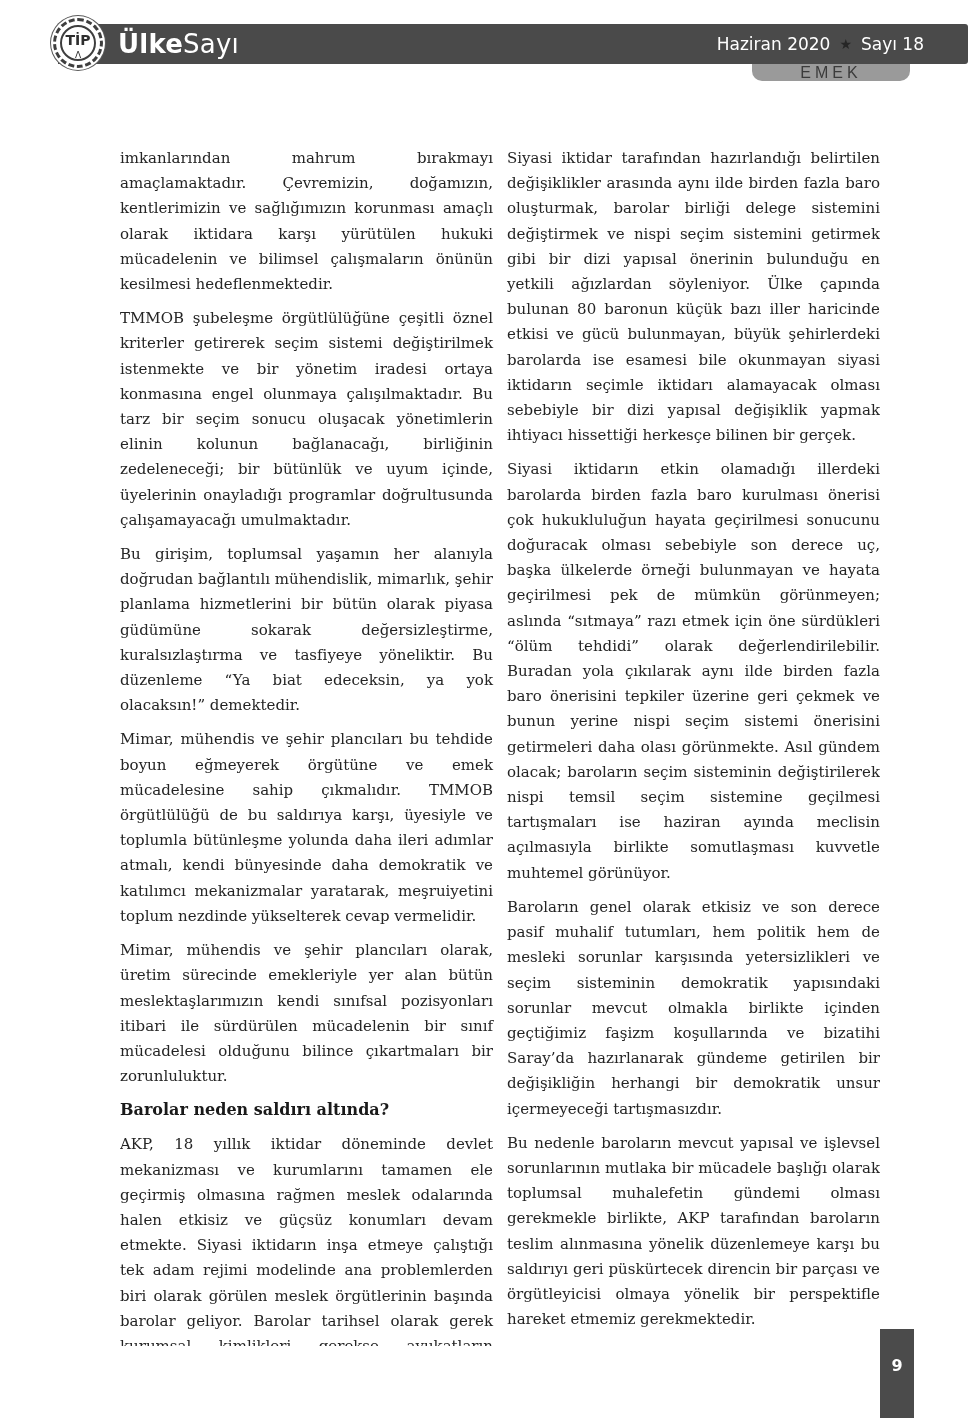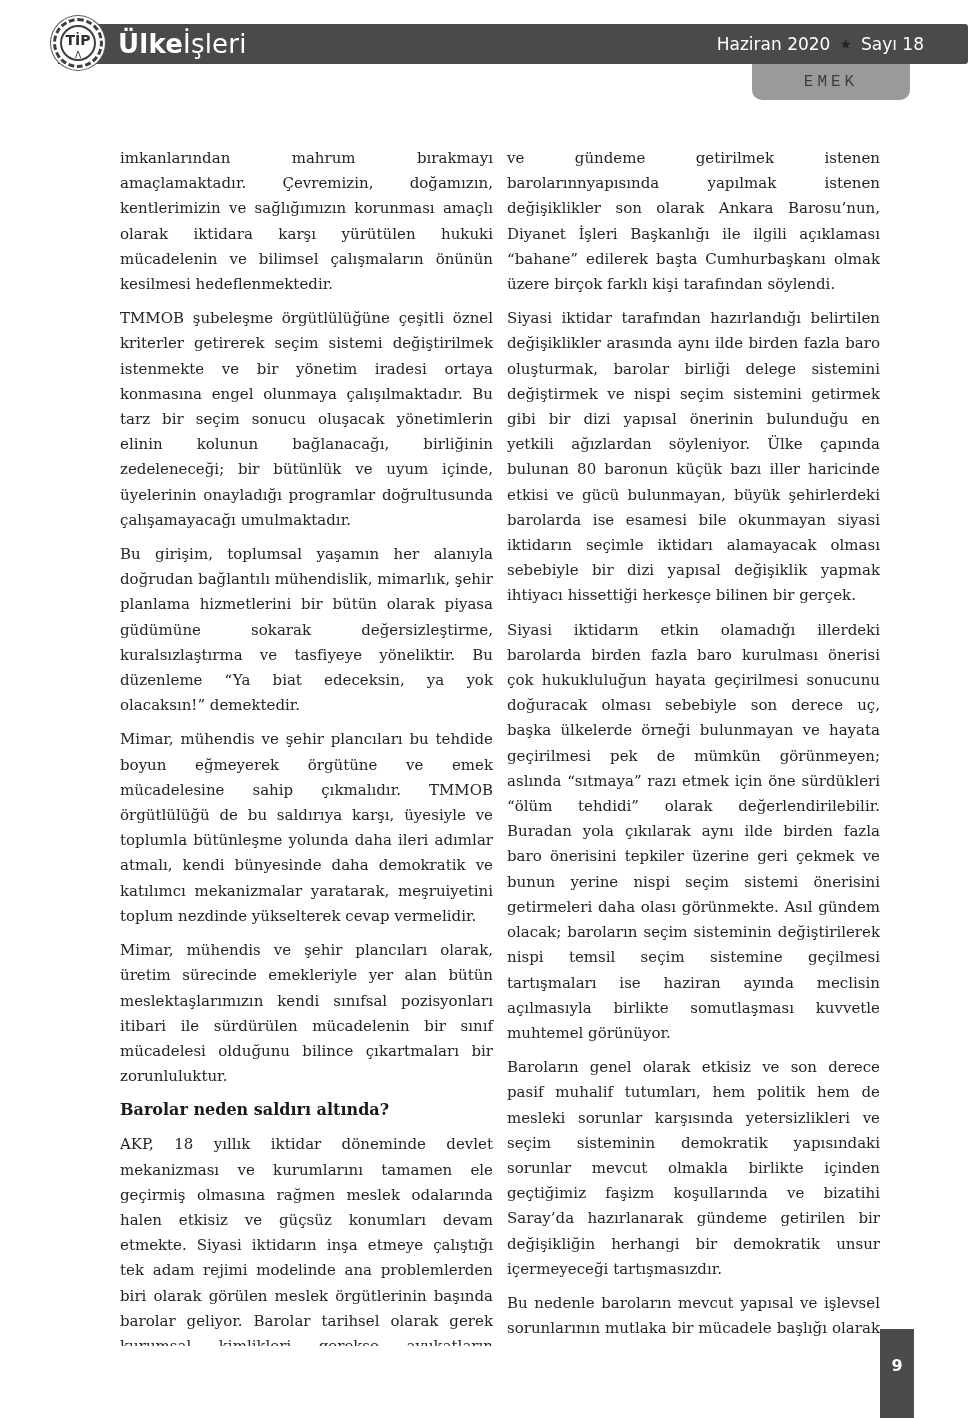--- a/index.html
+++ b/index.html
@@ -35,24 +35,24 @@
   .logo .inner{position:absolute;inset:9px;border:2px solid #3e3e3e;border-radius:50%;}
   .logo .tip{
     position:relative;font-family:"DejaVu Sans", sans-serif;font-weight:bold;
     font-size:14px;color:#2e2e2e;margin-top:-6px;
   }
   .logo .mark{
     position:absolute;bottom:10px;left:50%;transform:translateX(-50%);
     font-family:"DejaVu Sans", sans-serif;font-size:9px;color:#2e2e2e;line-height:1;
   }
   .section-tab{
-    position:absolute;left:752px;top:64px;width:158px;height:36px;
+    position:absolute;left:752px;top:64px;width:158px;height:17px;
     background:#9a9a9a;border-radius:0 0 10px 10px;
     display:flex;align-items:center;justify-content:center;
-    font-family:Liberation Mono, monospace;font-size:16px;letter-spacing:4px;
+    font-family:Liberation Sans, sans-serif;font-size:16px;letter-spacing:4px;
     color:#3b3b3b;
   }
   
   .columns{
     position:absolute;left:120px;top:146px;width:760px;height:1200px;
     display:flex;gap:14px;overflow:hidden;
   }
   .col{
     width:373px;flex:0 0 373px;text-align:justify;color:#242424;
     font-size:15px;line-height:25.2px;
@@ -69,21 +69,21 @@
     background:#4b4b4b;color:#ffffff;display:flex;justify-content:center;
     font-family:"DejaVu Sans", sans-serif;font-weight:bold;font-size:16px;
   }
   .page-tab span{margin-top:27px;}
 </style>
 </head>
 <body>
 
 <div class="topbar">
   <div class="brand">
-    <span class="b1">Ülke</span><span class="b2">İşleri</span>
+    <span class="b1">Ülke</span><span class="b2">Sayı</span>
   </div>
   <div class="issue">
     <span>Haziran 2020</span>
     <span class="star">★</span>
     <span>Sayı 18</span>
   </div>
 </div>
 
 <div class="logo">
   <span class="ring"></span>
@@ -98,21 +98,20 @@
   <div class="col">
       <p>imkanlarından mahrum bırakmayı amaçlamaktadır. Çevremizin, doğamızın, kentlerimizin ve sağlığımızın korunması amaçlı olarak iktidara karşı yürütülen hukuki mücadelenin ve bilimsel çalışmaların önünün kesilmesi hedeflenmektedir.</p>
       <p>TMMOB şubeleşme örgütlülüğüne çeşitli öznel kriterler getirerek seçim sistemi değiştirilmek istenmekte ve bir yönetim iradesi ortaya konmasına engel olunmaya çalışılmaktadır. Bu tarz bir seçim sonucu oluşacak yönetimlerin elinin kolunun bağlanacağı, birliğinin zedeleneceği; bir bütünlük ve uyum içinde, üyelerinin onayladığı programlar doğrultusunda çalışamayacağı umulmaktadır.</p>
       <p>Bu girişim, toplumsal yaşamın her alanıyla doğrudan bağlantılı mühendislik, mimarlık, şehir planlama hizmetlerini bir bütün olarak piyasa güdümüne sokarak değersizleştirme, kuralsızlaştırma ve tasfiyeye yöneliktir. Bu düzenleme “Ya biat edeceksin, ya yok olacaksın!” demektedir.</p>
       <p>Mimar, mühendis ve şehir plancıları bu tehdide boyun eğmeyerek örgütüne ve emek mücadelesine sahip çıkmalıdır. TMMOB örgütlülüğü de bu saldırıya karşı, üyesiyle ve toplumla bütünleşme yolunda daha ileri adımlar atmalı, kendi bünyesinde daha demokratik ve katılımcı mekanizmalar yaratarak, meşruiyetini toplum nezdinde yükselterek cevap vermelidir.</p>
       <p>Mimar, mühendis ve şehir plancıları olarak, üretim sürecinde emekleriyle yer alan bütün meslektaşlarımızın kendi sınıfsal pozisyonları itibari ile sürdürülen mücadelenin bir sınıf mücadelesi olduğunu bilince çıkartmaları bir zorunluluktur.</p>
       <h2>Barolar neden saldırı altında?</h2>
       <p>AKP, 18 yıllık iktidar döneminde devlet mekanizması ve kurumlarını tamamen ele geçirmiş olmasına rağmen meslek odalarında halen etkisiz ve güçsüz konumları devam etmekte. Siyasi iktidarın inşa etmeye çalıştığı tek adam rejimi modelinde ana problemlerden biri olarak görülen meslek örgütlerinin başında barolar geliyor. Barolar tarihsel olarak gerek kurumsal kimlikleri gerekse avukatların hukuksuzluklar karşısındaki aktif konumlanışları, politik olarak muhalif kimlikleri ve mücadeleci geleneği sebebiyle bir kez daha iktidarın hedef tahtasında.</p>
     </div>
   <div class="col">
-      <p>ve gündeme getirilmek istenen barolarınnyapısında yapılmak istenen değişiklikler son olarak Ankara Barosu’nun, Diyanet İşleri Başkanlığı ile ilgili açıklaması “bahane” edilerek başta Cumhurbaşkanı olmak üzere birçok farklı kişi tarafından söylendi.</p>
       <p>Siyasi iktidar tarafından hazırlandığı belirtilen değişiklikler arasında aynı ilde birden fazla baro oluşturmak, barolar birliği delege sistemini değiştirmek ve nispi seçim sistemini getirmek gibi bir dizi yapısal önerinin bulunduğu en yetkili ağızlardan söyleniyor. Ülke çapında bulunan 80 baronun küçük bazı iller haricinde etkisi ve gücü bulunmayan, büyük şehirlerdeki barolarda ise esamesi bile okunmayan siyasi iktidarın seçimle iktidarı alamayacak olması sebebiyle bir dizi yapısal değişiklik yapmak ihtiyacı hissettiği herkesçe bilinen bir gerçek.</p>
       <p>Siyasi iktidarın etkin olamadığı illerdeki barolarda birden fazla baro kurulması önerisi çok hukukluluğun hayata geçirilmesi sonucunu doğuracak olması sebebiyle son derece uç, başka ülkelerde örneği bulunmayan ve hayata geçirilmesi pek de mümkün görünmeyen; aslında “sıtmaya” razı etmek için öne sürdükleri “ölüm tehdidi” olarak değerlendirilebilir. Buradan yola çıkılarak aynı ilde birden fazla baro önerisini tepkiler üzerine geri çekmek ve bunun yerine nispi seçim sistemi önerisini getirmeleri daha olası görünmekte. Asıl gündem olacak; baroların seçim sisteminin değiştirilerek nispi temsil seçim sistemine geçilmesi tartışmaları ise haziran ayında meclisin açılmasıyla birlikte somutlaşması kuvvetle muhtemel görünüyor.</p>
       <p>Baroların genel olarak etkisiz ve son derece pasif muhalif tutumları, hem politik hem de mesleki sorunlar karşısında yetersizlikleri ve seçim sisteminin demokratik yapısındaki sorunlar mevcut olmakla birlikte içinden geçtiğimiz faşizm koşullarında ve bizatihi Saray’da hazırlanarak gündeme getirilen bir değişikliğin herhangi bir demokratik unsur içermeyeceği tartışmasızdır.</p>
       <p>Bu nedenle baroların mevcut yapısal ve işlevsel sorunlarının mutlaka bir mücadele başlığı olarak toplumsal muhalefetin gündemi olması gerekmekle birlikte, AKP tarafından baroların teslim alınmasına yönelik düzenlemeye karşı bu saldırıyı geri püskürtecek direncin bir parçası ve örgütleyicisi olmaya yönelik bir perspektifle hareket etmemiz gerekmektedir.</p>
     </div>
 </main>
 
 <div class="page-tab">
   <span>9</span>
 </div>

